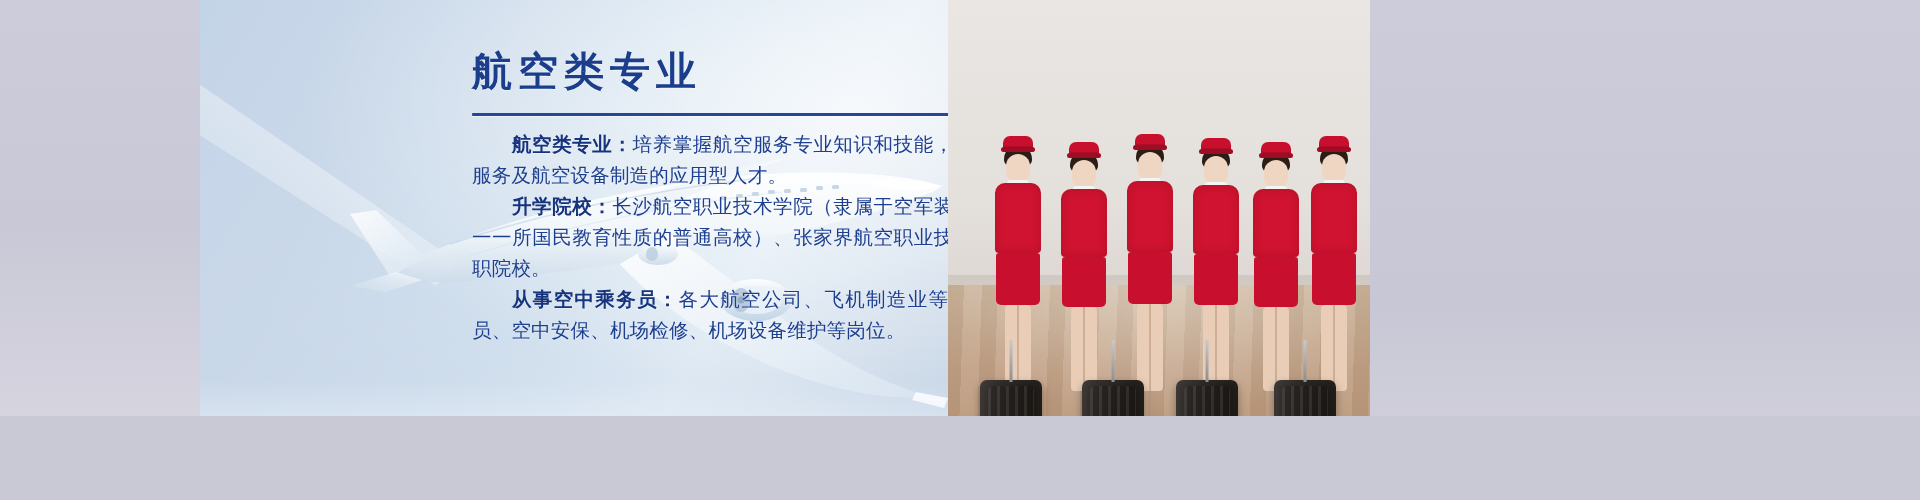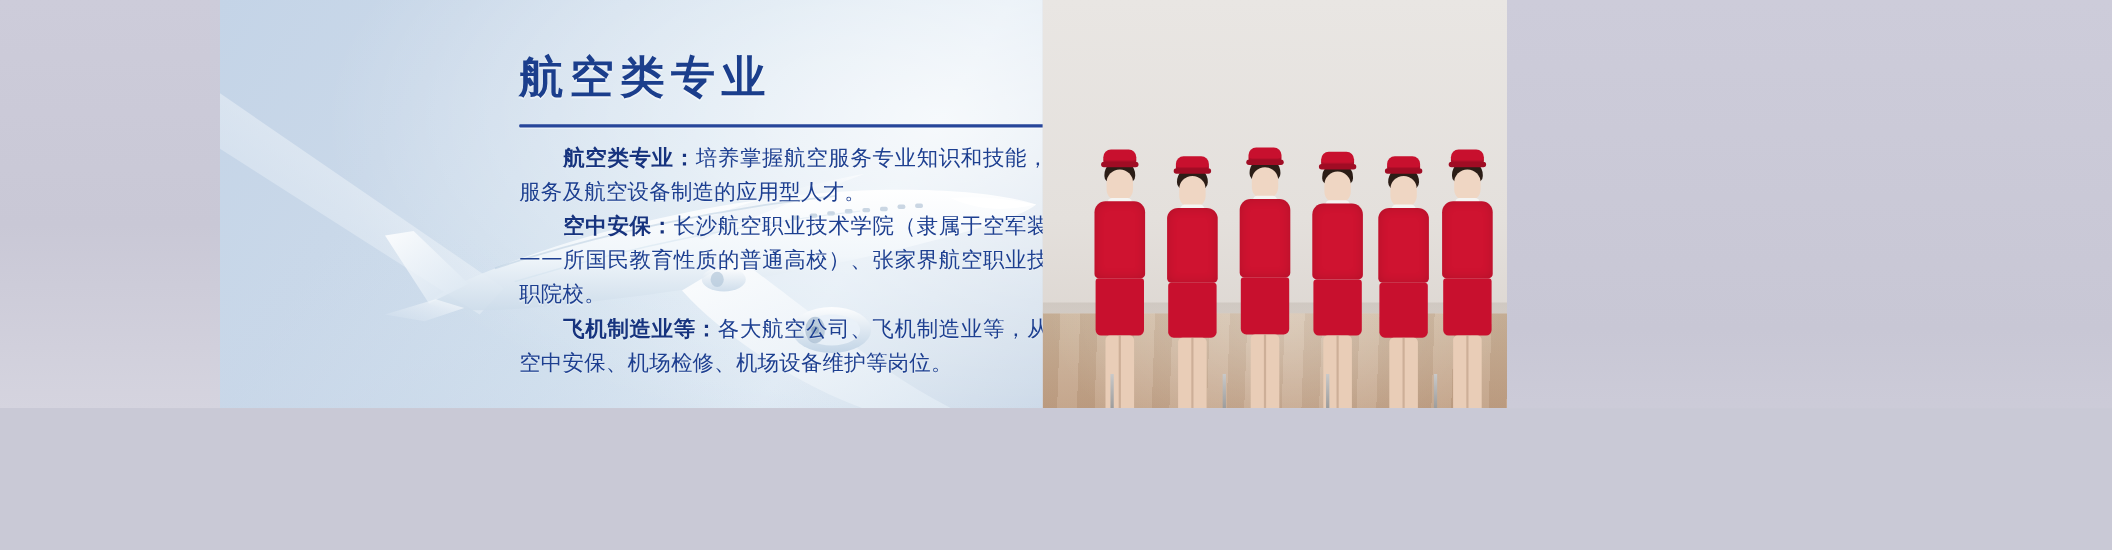--- a/index.html
+++ b/index.html
@@ -3,21 +3,21 @@
 <meta charset="utf-8">
 <style>
   * { margin:0; padding:0; box-sizing:border-box; }
   html,body { width:1920px; height:500px; overflow:hidden; }
   body {
     font-family:"Liberation Sans","DejaVu Sans",sans-serif;
     background:#c9c9d6;
   }
   #banner {
     position:relative;
-    width:1920px; height:371px;
+    width:1920px; height:416px;
     background:linear-gradient(100deg,#c8c8d5 0%,#cacad7 9%,#d0cfda 10.3%,#d0cfda 100%);
     overflow:hidden;
   }
   
   .page-tint {
     position:absolute; inset:0;
     background:linear-gradient(180deg,#cdccda 0%,#c9c8d6 55%,#d5d4df 100%);
   }
   
   .blue-panel {
@@ -249,25 +249,25 @@
       <div class="title">航空类专业</div>
       <div class="rule"></div>
 
       <div class="body">
 
         <p class="para">
           <span class="lbl">航空类专业：</span><span>培养掌握航空服务专业知识和技能，能从事航空运输服务及航空设备制造的应用型人才。</span>
         </p>
 
         <p class="para">
-          <span class="lbl">空中安保：</span><span>长沙航空职业技术学院（隶属于空军装备部，是全军唯一一所国民教育性质的普通高校）、张家界航空职业技术学院等航空高职院校。</span>
+          <span class="lbl">升学院校：</span><span>长沙航空职业技术学院（隶属于空军装备部，是全军唯一一所国民教育性质的普通高校）、张家界航空职业技术学院等航空高职院校。</span>
         </p>
 
         <p class="para">
-          <span class="lbl">飞机制造业等：</span><span>各大航空公司、飞机制造业等，从事空中乘务员、空中安保、机场检修、机场设备维护等岗位。</span>
+          <span class="lbl">从事空中乘务员：</span><span>各大航空公司、飞机制造业等，从事空中乘务员、空中安保、机场检修、机场设备维护等岗位。</span>
         </p>
 
       </div>
     </div>
   </div>
 
   <div class="photo">
     <div class="wall"></div>
     <div class="floor"></div>
 

